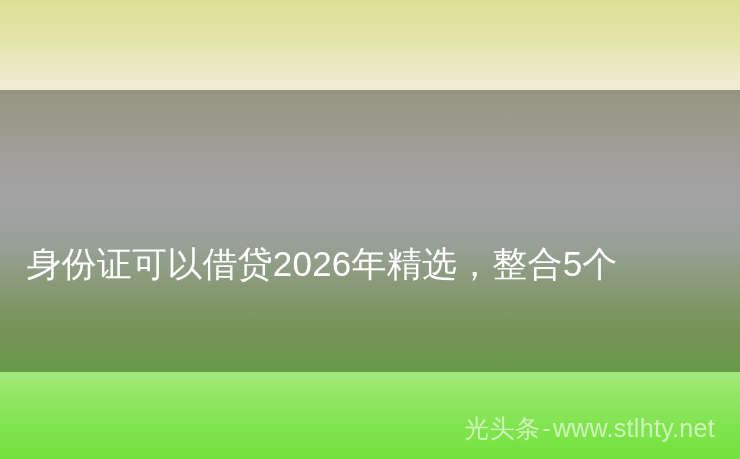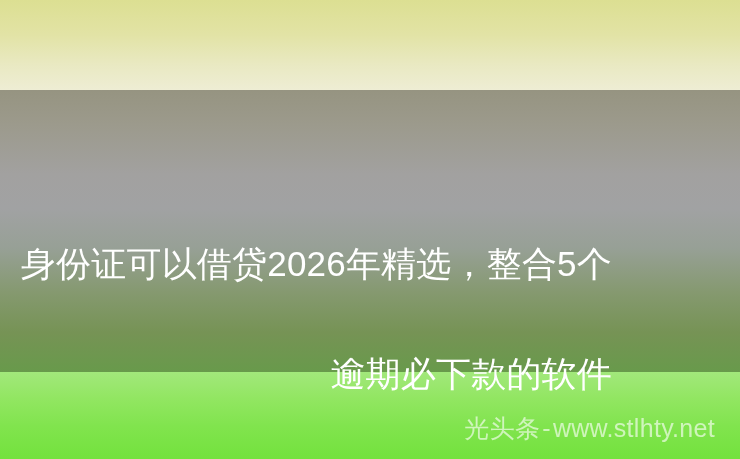--- a/index.html
+++ b/index.html
@@ -42,24 +42,24 @@
   }
   #band-bottom {
     top: 372px;
     height: 87px;
     background: linear-gradient(to bottom, #a2e87b 0%, #92e662 30%, #81e44e 62%, #73e23d 100%);
   }
 
   
   #headline {
     position: absolute;
-    left: 0;
+    left: 16px;
     top: 181px;
     width: 612px;
-    text-align: right;
+    text-align: center;
     color: #ffffff;
     font-size: 35px;
     line-height: 55px;
     letter-spacing: 0.2px;
     font-weight: 400;
     white-space: pre-line;
     text-rendering: optimizeLegibility;
   }
 
   
@@ -82,20 +82,19 @@
 <body>
 
 <div id="banner">
 
   <div class="band" id="band-top"></div>
   <div class="band" id="band-middle"></div>
   <div class="band" id="band-bottom"></div>
 
   <div id="headline">
     <span>身份证可以借贷2026年精选，整合5个</span><br>
-    <span>逾期必下款的软件</span>
   </div>
 
   <div id="watermark">
     <span>光头条</span><span class="wm-sep">-</span><span>www.stlhty.net</span>
   </div>
 
 </div>
 
 </body></html>

